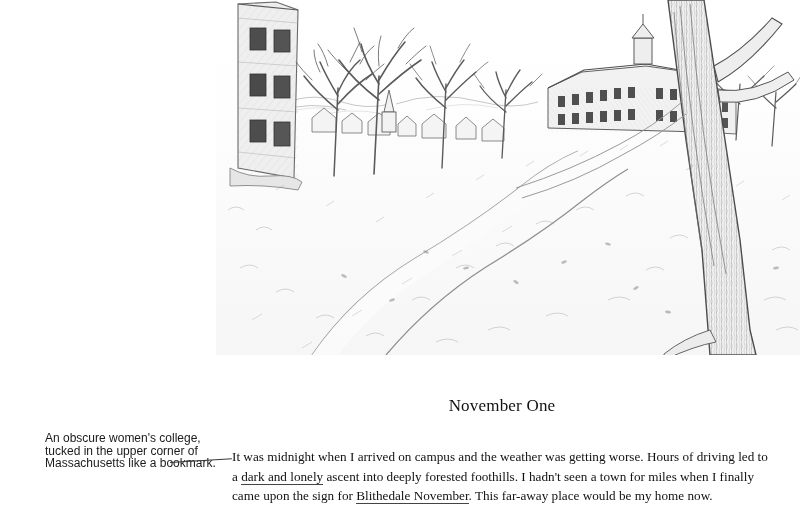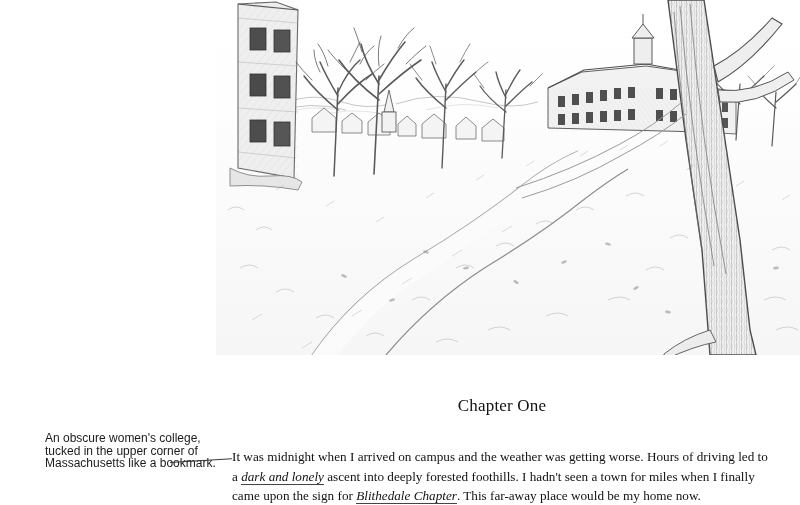--- a/index.html
+++ b/index.html
@@ -60,21 +60,20 @@
     width: 538px;
     font-family: "Liberation Serif", serif;
     font-size: 13.2px;
     line-height: 19.5px;
     text-align: left;
     color: #111111;
   }
   #body-text .u {
     border-bottom: 1px solid #444;
     padding-bottom: 0px;
-    font-style: italic;
   }
 
   
   #margin-note {
     position: absolute;
     left: 12px;
     top: 432px;
     width: 176px;
     font-family: "Liberation Sans", sans-serif;
     font-size: 12px;
@@ -372,23 +371,23 @@
         <ellipse cx="128" cy="276" rx="3" ry="1.4" transform="rotate(26 128 276)"></ellipse>
         <ellipse cx="560" cy="268" rx="3" ry="1.4" transform="rotate(-8 560 268)"></ellipse>
       </g>
 
       <rect x="0" y="0" width="584" height="355" fill="none"></rect>
     </g>
   </svg>
 </div>
 
 <div id="chapter-block">
-  <div id="chapter-title">Chapter One</div>
+  <div id="chapter-title">November One</div>
 </div>
 
 <div id="body-text">
   <span>It was midnight when I arrived on campus and the weather was getting worse. Hours of driving led to a </span>
   <span><span class="u">dark and lonely</span> ascent into deeply forested foothills. I hadn't seen a town for miles when I finally came </span>
-  <span>upon the sign for <span class="u">Blithedale Chapter</span>. This far-away place would be my home now. </span>
+  <span>upon the sign for <span class="u">Blithedale November</span>. This far-away place would be my home now. </span>
 </div>
 
 <div id="margin-note">An obscure women's college, tucked in the upper corner of Massachusetts like a bookmark.</div>
 <div id="note-leader"></div>
 
 </body></html>

